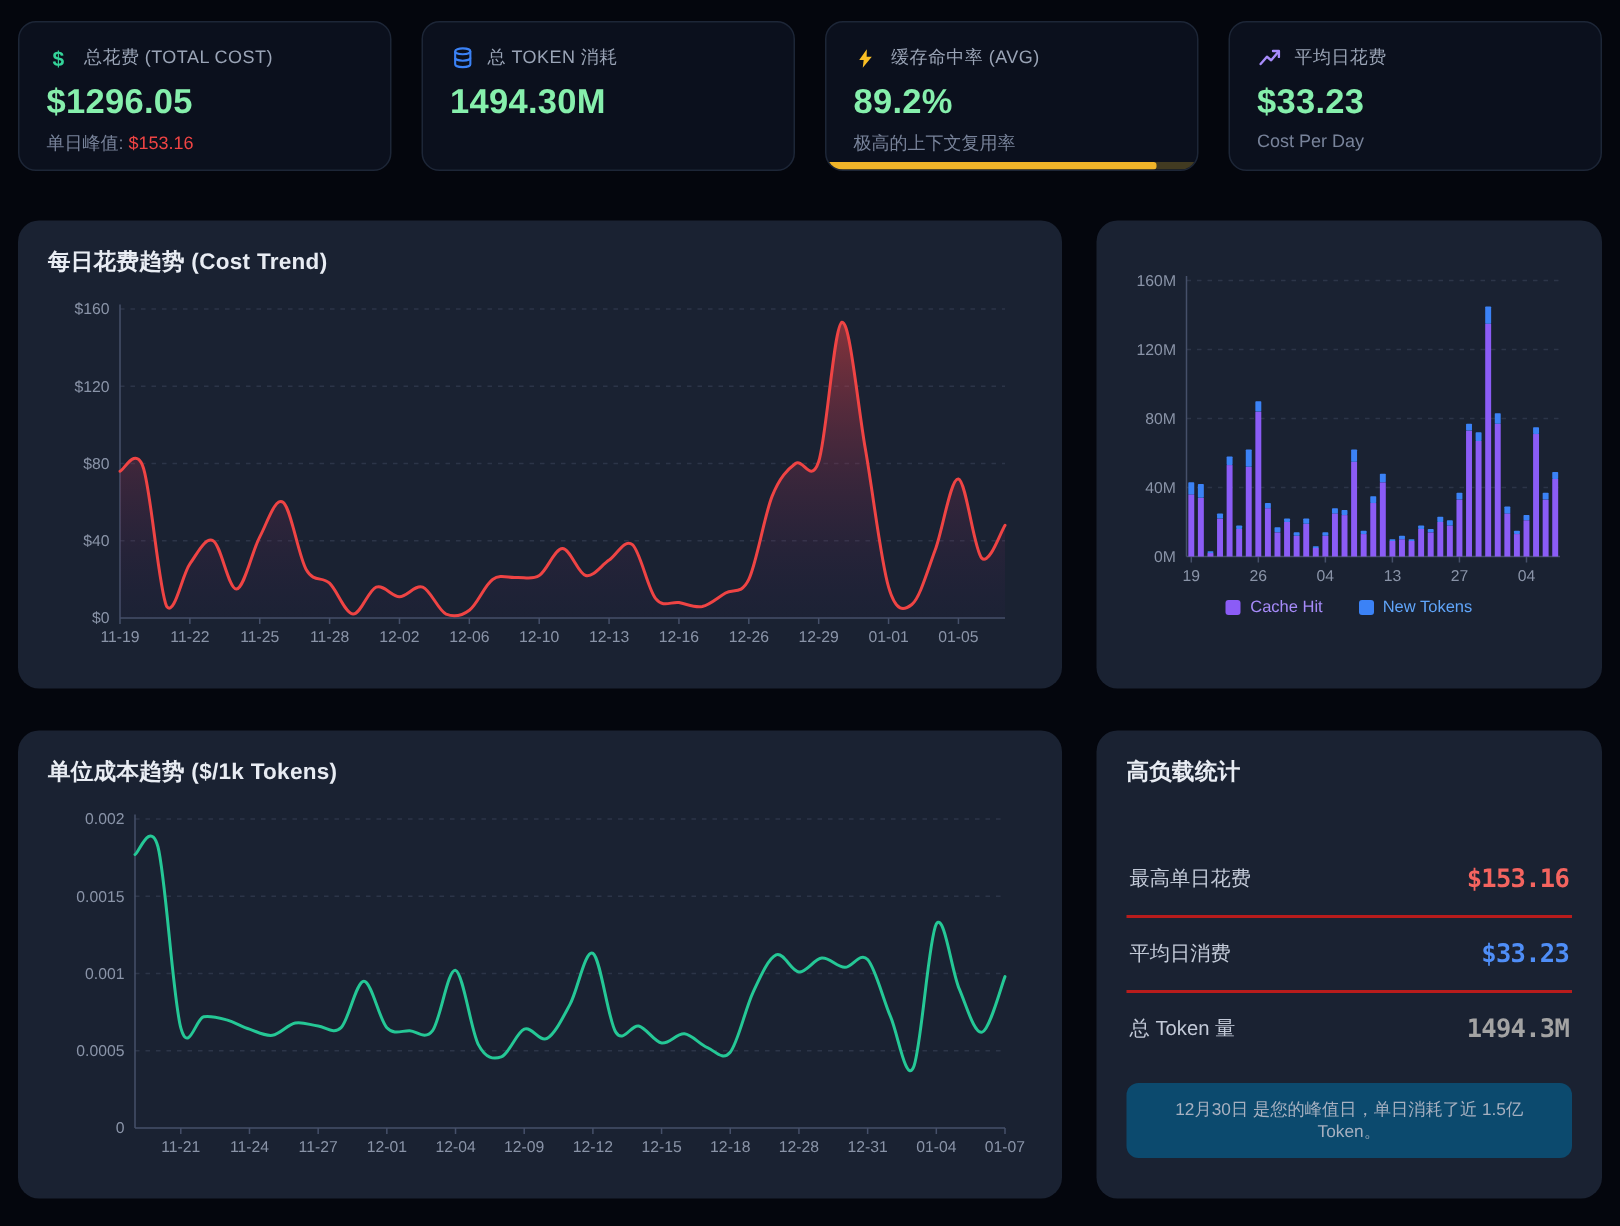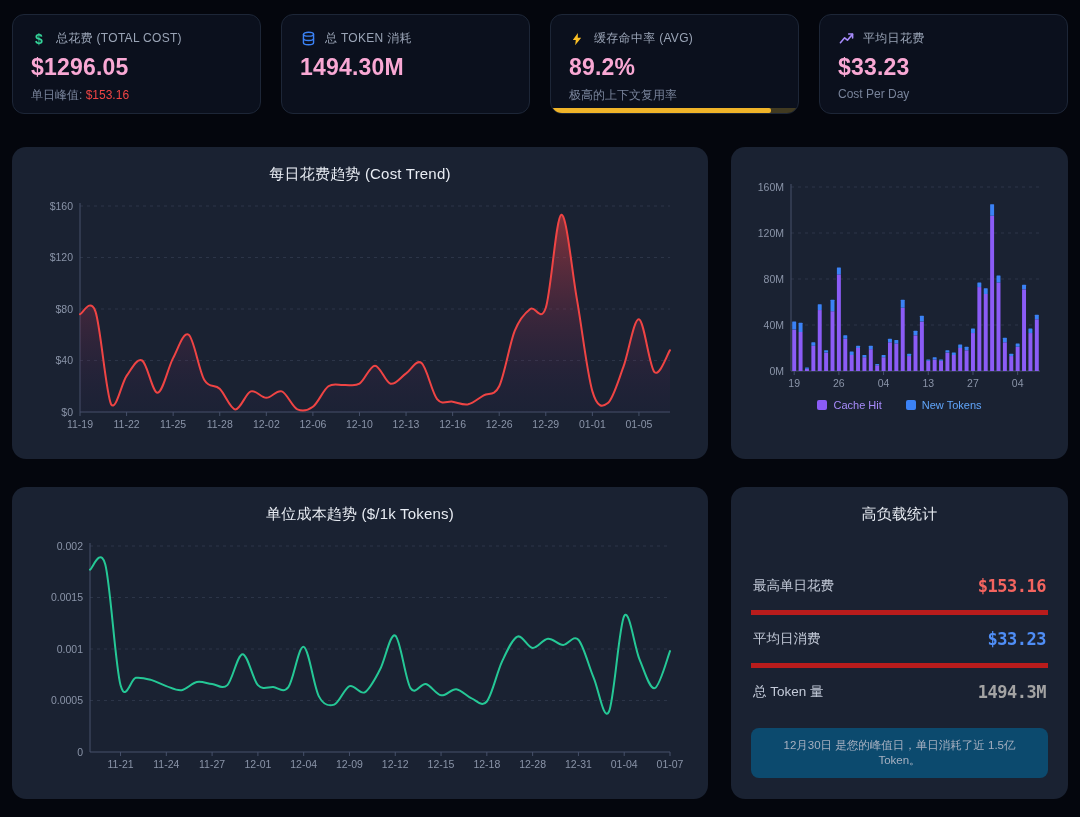--- a/index.html
+++ b/index.html
@@ -7,44 +7,44 @@
     font-family:"Liberation Sans",sans-serif; }
   .page { padding:14px 12px; }
 
   
   .cards { display:grid; grid-template-columns:repeat(4,1fr); gap:20px; }
   .card { position:relative; height:100px; background:#0b101d; border:1px solid #1d2637;
     border-radius:12px; padding:15px 18px 12px; overflow:hidden; }
   .card-head { display:flex; align-items:center; gap:9px; color:#9aa4b6; font-size:12px; letter-spacing:.3px; }
   .icon { display:inline-flex; width:16px; height:16px; align-items:center; justify-content:center; }
   .dollar-glyph { color:#34d399; font-weight:bold; font-size:14px; }
-  .card-value { margin-top:7px; color:#f9a8d4; font-size:23px; font-weight:bold; letter-spacing:.2px; }
+  .card-value { margin-top:7px; color:#86efac; font-size:23px; font-weight:bold; letter-spacing:.2px; }
   .card-sub { margin-top:6px; font-size:12px; color:#78839a; }
   .card-sub .hl { color:#ef4444; }
   .progress-track { position:absolute; left:0; right:0; bottom:0; height:5px; background:#413a21; }
   .progress-fill { height:100%; background:#f0b429; border-radius:0 2px 2px 0; }
 
   
   .grid { display:grid; grid-template-columns:696px 1fr; gap:28px 23px; margin-top:33px; }
   .panel { height:312px; background:#1a2232; border-radius:14px; padding:18px 20px; }
-  .panel-title { color:#e8ecf3; font-size:15px; font-weight:normal; letter-spacing:.2px;text-align:center; }
+  .panel-title { color:#e8ecf3; font-size:15px; font-weight:bold; letter-spacing:.2px; }
   svg.chart { display:block; margin-top:10px; }
   svg text { font-family:"Liberation Sans",sans-serif; }
 
   
   .legend { display:flex; justify-content:center; gap:24px; margin-top:2px; font-size:11px; }
   .legend-item { display:inline-flex; align-items:center; cursor:default; }
   .legend-swatch { width:10px; height:10px; border-radius:2px; display:inline-block; margin-right:6px; }
   .legend-cache { color:#a78bfa; }
   .legend-input { color:#60a5fa; }
 
   
   .hl-rows { margin-top:38px; }
   .hl-row { display:flex; justify-content:space-between; align-items:center;
-    padding:14px 2px; border-bottom:5px solid #b91c1c; }
+    padding:14px 2px; border-bottom:2px solid #b91c1c; }
   .hl-row:last-child { border-bottom:none; }
   .hl-label { color:#c3cad8; font-size:13.5px; }
   .hl-value { font-family:"DejaVu Sans Mono",monospace; font-weight:bold; font-size:17px; letter-spacing:-0.5px; }
   .v-red { color:#f4645f; } .v-blue { color:#4f8ef7; } .v-green { color:#a3a3a3; }
   .hl-note { margin-top:12px; background:#0c4a6e; border-radius:8px; padding:10px 12px;
     font-size:11.5px; color:#a7b0c0; text-align:center; }
 </style>
 </head>
 <body>
 

